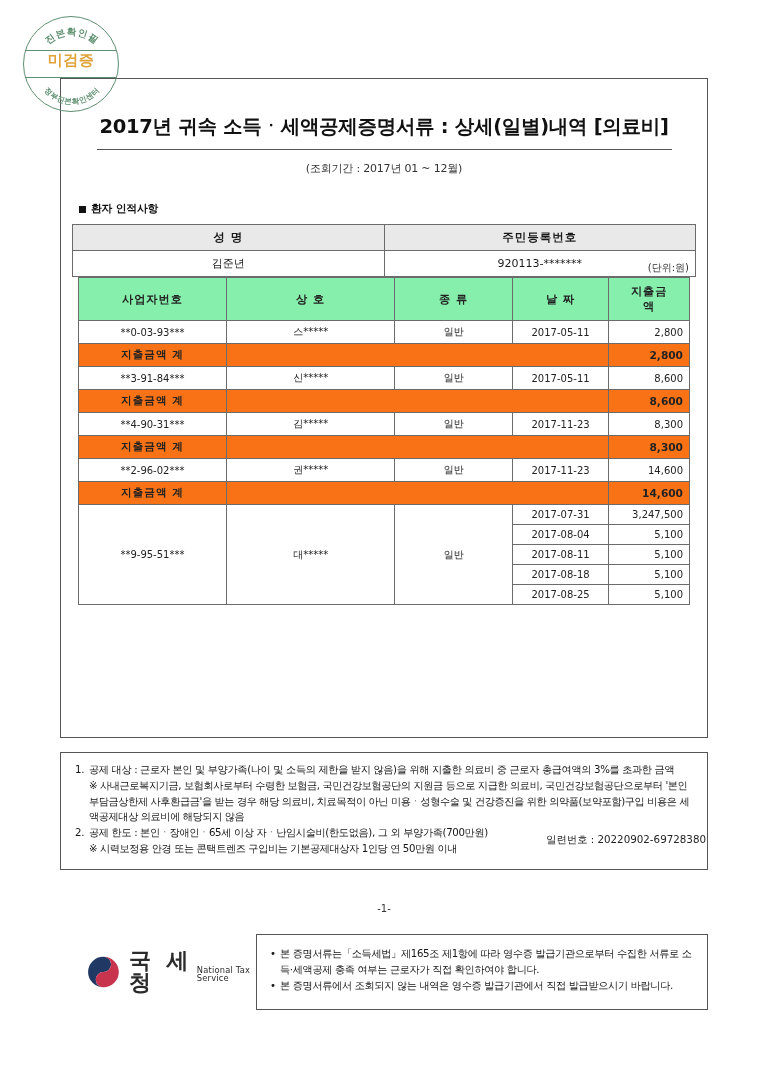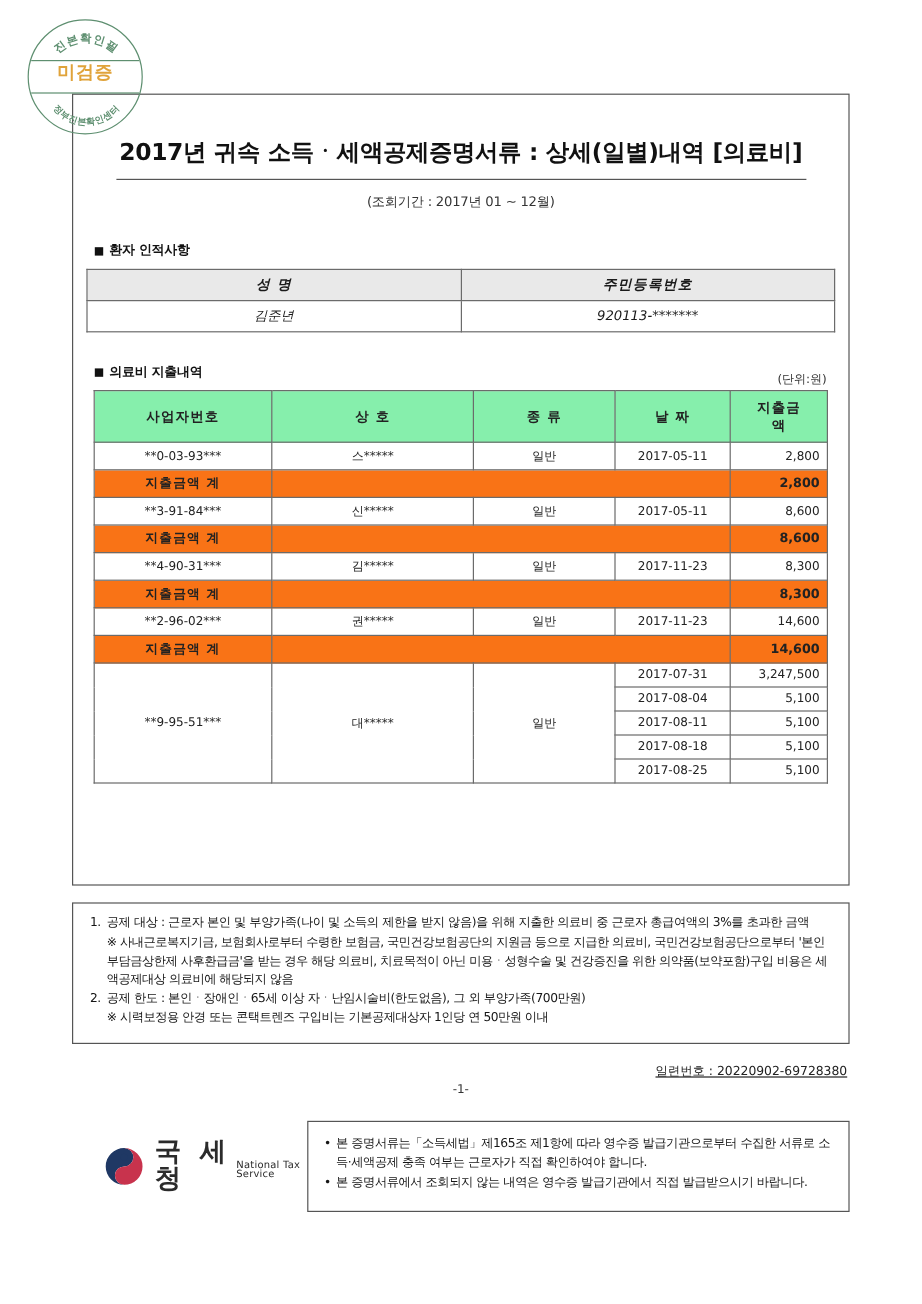--- a/index.html
+++ b/index.html
@@ -83,21 +83,21 @@
   }
   table.dtl td.c{text-align:center;}
   table.dtl td.r{text-align:right;}
   table.dtl tr.sum td{
     background:#f97316;font-weight:700;font-size:10.6px;
   }
   table.dtl tr.sum td.lbl{text-align:center;letter-spacing:1px;}
 
   
   table.person{
-    border-collapse:collapse;margin:0 auto;width:624px;table-layout:fixed;font-style:italic;
+    border-collapse:collapse;margin:0 auto;width:624px;table-layout:fixed;
   }
   table.person th,table.person td{
     border:1px solid #6b6b6b;font-size:11px;text-align:center;
     padding:5px 4px;box-sizing:border-box;
   }
   table.person th{background:#e9e9e9;font-weight:700;font-size:11.5px;letter-spacing:1px;}
 
   
   .note-box{
     position:absolute;left:60px;top:752px;width:648px;height:118px;
@@ -108,21 +108,21 @@
     display:flex;font-size:10.2px;line-height:1.55;color:#151515;letter-spacing:-0.35px;
   }
   .note-item .num{width:14px;flex:0 0 14px;}
   .note-item .txt{flex:1;}
   .note-sub{
     font-size:10.2px;line-height:1.55;color:#151515;
     margin-left:14px;letter-spacing:-0.4px;
   }
 
   .serial{
-    position:absolute;right:62px;top:886px;font-size:10.3px;color:#222;z-index:10;text-decoration:underline;
+    position:absolute;right:62px;top:833px;font-size:10.3px;color:#222;z-index:10;
   }
   .pageno{
     position:absolute;left:0;right:0;top:903px;text-align:center;
     font-size:10px;color:#333;z-index:10;
   }
 
   
   .footer{
     position:absolute;left:60px;top:930px;width:648px;height:84px;z-index:10;
     display:flex;align-items:center;
@@ -180,24 +180,20 @@
         <th style="width:50%">성 명</th>
         <th style="width:50%">주민등록번호</th>
       </tr>
       <tr>
         <td>김준년</td>
         <td>920113-*******</td>
       </tr>
     </tbody>
       </table>
 
-    <div class="section-head">
-      <span class="sq"></span>
-      <span>의료비 지출내역</span>
-    </div>
     <div class="unit-row">
       <div class="unit-note">(단위:원)</div>
     </div>
 
     <table class="dtl">
       <colgroup>
         <col style="width:24.2%">
           <col style="width:27.6%">
           <col style="width:19.2%">
         <col style="width:15.8%">

